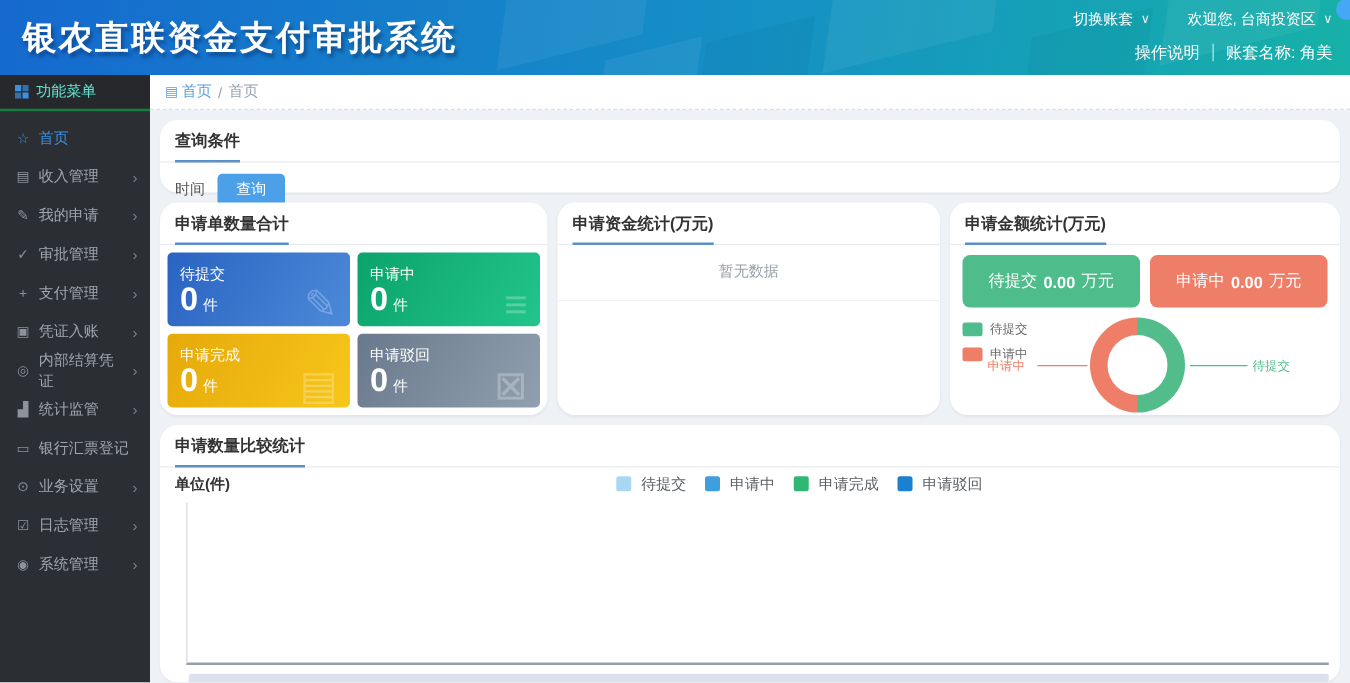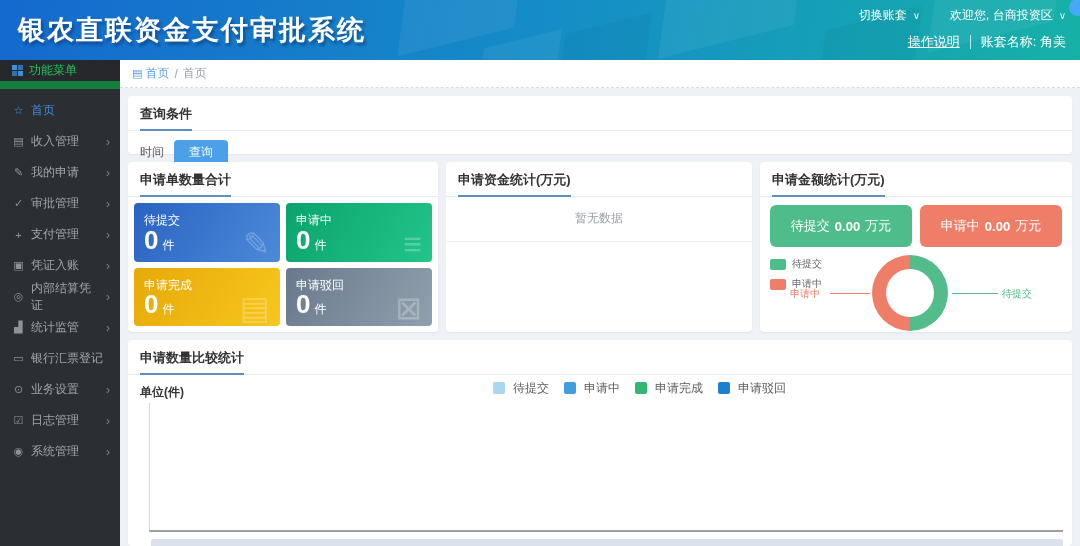--- a/index.html
+++ b/index.html
@@ -11,49 +11,49 @@
     background:linear-gradient(100deg,#1569cf 0%,#1590c6 55%,#16b1a7 100%); }
   .deco { position:absolute; background:rgba(255,255,255,.06); transform:rotate(-14deg) skewX(-22deg); }
   .deco.dark { background:rgba(0,70,80,.06); }
   .app-title { position:absolute; left:18px; top:12px; font-size:27px; font-weight:bold;
     letter-spacing:2px; text-shadow:2px 3px 3px rgba(10,40,90,.5); white-space:nowrap; }
   .header-right { position:absolute; right:14px; top:7px; text-align:right; font-size:12px; }
   .hr-row1 { display:flex; align-items:center; justify-content:flex-end; gap:6px; }
   .hr-row1 .gap { width:18px; }
   .chev-down { font-size:10px; opacity:.9; }
   .hr-row2 { margin-top:9px; display:flex; align-items:center; justify-content:flex-end; font-size:13px; }
-  .op-guide { text-decoration:underline; cursor:pointer; }
+  .op-guide { cursor:pointer; }
   .v-divider { width:1px; height:14px; background:rgba(255,255,255,.7); margin:0 10px; }
   .blue-dot { position:absolute; right:-6px; top:-1px; width:17px; height:17px;
     border-radius:50%; background:#45a7f5; }
 
   
   .layout { display:flex; height:486px; }
 
   
   .sidebar { width:120px; background:#2b2e33; flex:none; display:flex; flex-direction:column; }
-  .sidebar-header { height:29px; background:#26282c; border-bottom:8px solid #15803d;
+  .sidebar-header { height:29px; background:#26282c; border-bottom:2px solid #15803d;
     display:flex; align-items:center; gap:6px; padding-left:12px;
-    color:#22c55e; font-size:12px; }
+    color:#5eead4; font-size:12px; }
   .menu { padding-top:6px; }
   .menu-item { height:31px; display:flex; align-items:center; gap:6px;
     padding:0 10px 0 12px; color:#a0a6ad; font-size:12px; cursor:pointer; }
   .menu-item .mi-icon { width:13px; font-size:11px; color:#8d939b; text-align:center; flex:none; }
   .menu-item .chev { margin-left:auto; color:#7c828a; font-size:12px; line-height:1; }
   .menu-item.active, .menu-item.active .mi-icon { color:#3f8fdd; }
 
   
   .main { flex:1; display:flex; flex-direction:column; min-width:0; }
   .breadcrumb-bar { height:28px; background:#fff; border-bottom:1px dashed #d9dde3;
     display:flex; align-items:center; padding-left:12px; font-size:12px; color:#99a2ae; gap:5px; }
   .bc-home { color:#5b9fe0; display:flex; align-items:center; gap:3px; cursor:pointer; }
   .bc-home .bc-icon { font-size:11px; }
   .content { flex:1; padding:8px 8px 0; display:flex; flex-direction:column; gap:8px; min-height:0; }
 
-  .panel { background:#fff; border-radius:4px; box-shadow:0 1px 2px rgba(0,0,0,.05); }
+  .panel { background:#fff; border-radius:14px; box-shadow:0 1px 2px rgba(0,0,0,.05); }
   .panel-title { padding:8px 12px 0; border-bottom:1px solid #e9ecf1; }
   .panel-title span { display:inline-block; font-size:13px; font-weight:bold; color:#333;
     padding-bottom:6px; border-bottom:2px solid #5b8fc7; margin-bottom:-1px; }
 
   
   .query-panel { height:58px; flex:none; }
   .query-body { display:flex; align-items:center; gap:10px; padding:2px 12px; height:41px; margin-top:1px; }
   .query-label { font-size:12px; color:#555; }
   .date-input { width:150px; height:26px; border:1px solid #d9dde3; border-radius:4px;
     display:flex; align-items:center; gap:7px; padding-left:8px; font-size:12px; color:#333; background:#fff; }
@@ -104,21 +104,21 @@
     border-radius:50%; background:#fff; }
   .callout-line { position:absolute; height:1px; top:40px; }
   .cl-left { left:60px; width:40px; background:#ee7e68; }
   .cl-right { left:182px; width:46px; background:#52bd8b; }
   .callout-label { position:absolute; top:34px; font-size:10px; }
   .cl-lab-left { left:20px; color:#ee7e68; }
   .cl-lab-right { left:232px; color:#52bd8b; }
 
   
   .comp-panel { flex:1; display:flex; flex-direction:column; position:relative; overflow:hidden; min-height:0; }
-  .unit-row { position:relative; height:26px; flex:none; display:flex; align-items:flex-end; padding:0 12px; }
+  .unit-row { position:relative; height:26px; flex:none; display:flex; align-items:center; padding:0 12px; }
   .unit-label { font-size:12px; font-weight:bold; color:#333; }
   .bar-legend { position:absolute; left:365px; top:0; height:26px; display:flex; align-items:center; gap:15px; }
   .bl-item { display:flex; align-items:center; gap:8px; font-size:12px; color:#5a6066; cursor:pointer; }
   .bl-sw { width:12px; height:12px; border-radius:2px; }
   .sw0 { background:#a9d7f2; } .sw1 { background:#3f9edd; } .sw2 { background:#2fb873; } .sw3 { background:#1a80cf; }
   .chart-box { flex:1; margin:2px 9px 14px 21px; border-left:1px solid #d7dade; border-bottom:2px solid #9aa0a8; }
   .chart-scrollbar { position:absolute; left:23px; right:9px; bottom:-2px; height:9px;
     background:#dbe2ee; border-radius:2px; }
 </style>
 </head>

